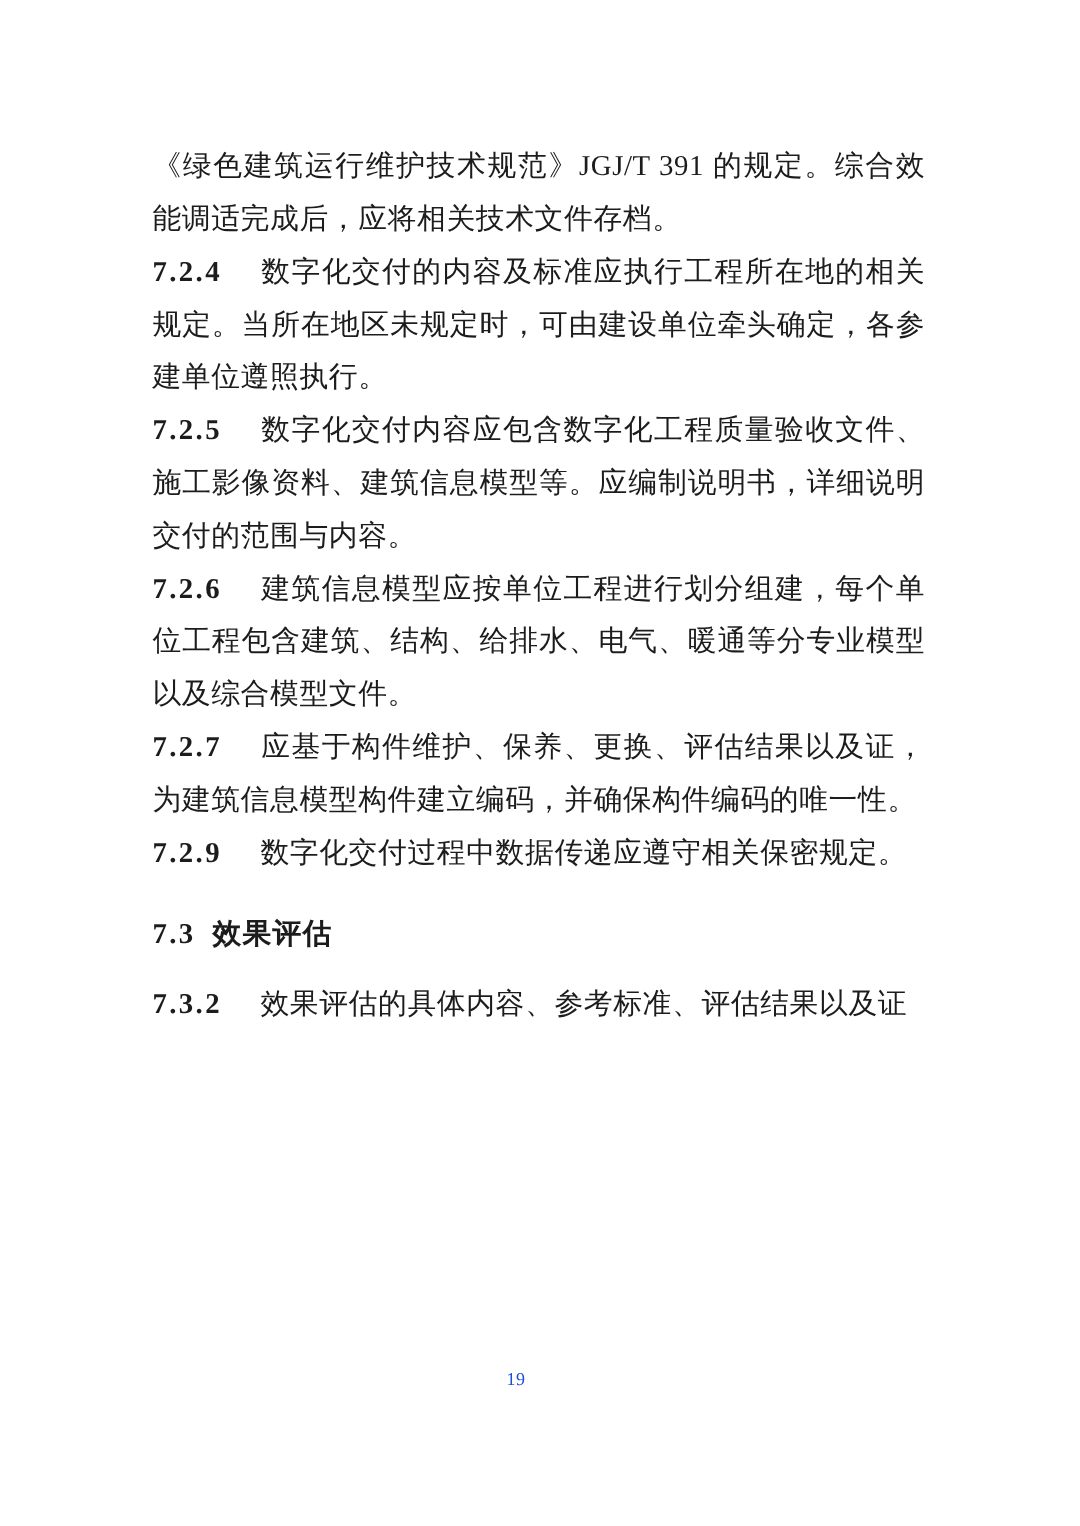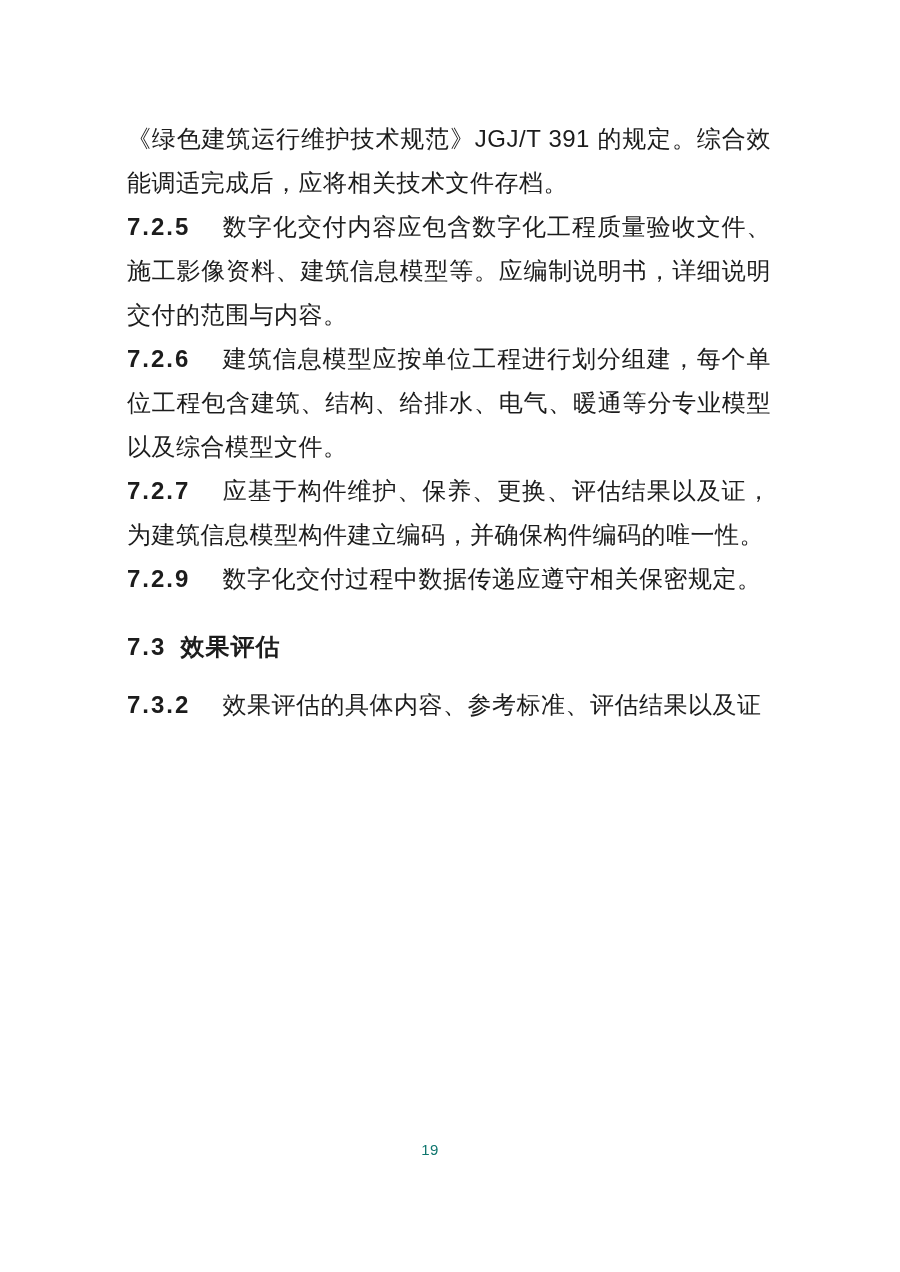--- a/index.html
+++ b/index.html
@@ -6,21 +6,21 @@
     margin: 0;
     padding: 0;
     background: #ffffff;
   }
   .page {
     position: relative;
     width: 860px;
     height: 1272px;
     background: #ffffff;
     overflow: hidden;
-    font-family: Liberation Sans, sans-serif;
+    font-family: Liberation Serif, serif;
     color: #1c1c1c;
   }
   .text-block {
     position: absolute;
     left: 127px;
     top: 117px;
     width: 644px;
     font-size: 24px;
     line-height: 44px;
     text-align: justify;
@@ -50,32 +50,33 @@
   }
   .page-footer {
     position: absolute;
     left: 0;
     right: 0;
     top: 1141px;
     text-align: center;
   }
   .page-number {
     font-size: 15px;
-    color: #0f766e;
+    color: #1d4ed8;
     letter-spacing: 0.5px;
   }
 </style>
 </head>
 <body>
 
 <div class="page">
   <section class="text-block">
 
     <p class="para">《绿色建筑运行维护技术规范》JGJ/T 391 的规定。综合效能调适完成后，应将相关技术文件存档。</p>
 
+    <p class="para"><span class="clause-num">7.2.4</span><span class="clause-text">数字化交付的内容及标准应执行工程所在地的相关规定。当所在地区未规定时，可由建设单位牵头确定，各参建单位遵照执行。</span></p>
 
     <p class="para"><span class="clause-num">7.2.5</span><span class="clause-text">数字化交付内容应包含数字化工程质量验收文件、施工影像资料、建筑信息模型等。应编制说明书，详细说明交付的范围与内容。</span></p>
 
     <p class="para"><span class="clause-num">7.2.6</span><span class="clause-text">建筑信息模型应按单位工程进行划分组建，每个单位工程包含建筑、结构、给排水、电气、暖通等分专业模型以及综合模型文件。</span></p>
 
     <p class="para"><span class="clause-num">7.2.7</span><span class="clause-text">应基于构件维护、保养、更换、评估结果以及证，为建筑信息模型构件建立编码，并确保构件编码的唯一性。</span></p>
 
 
     <p class="para"><span class="clause-num">7.2.9</span><span class="clause-text">数字化交付过程中数据传递应遵守相关保密规定。</span></p>
 

